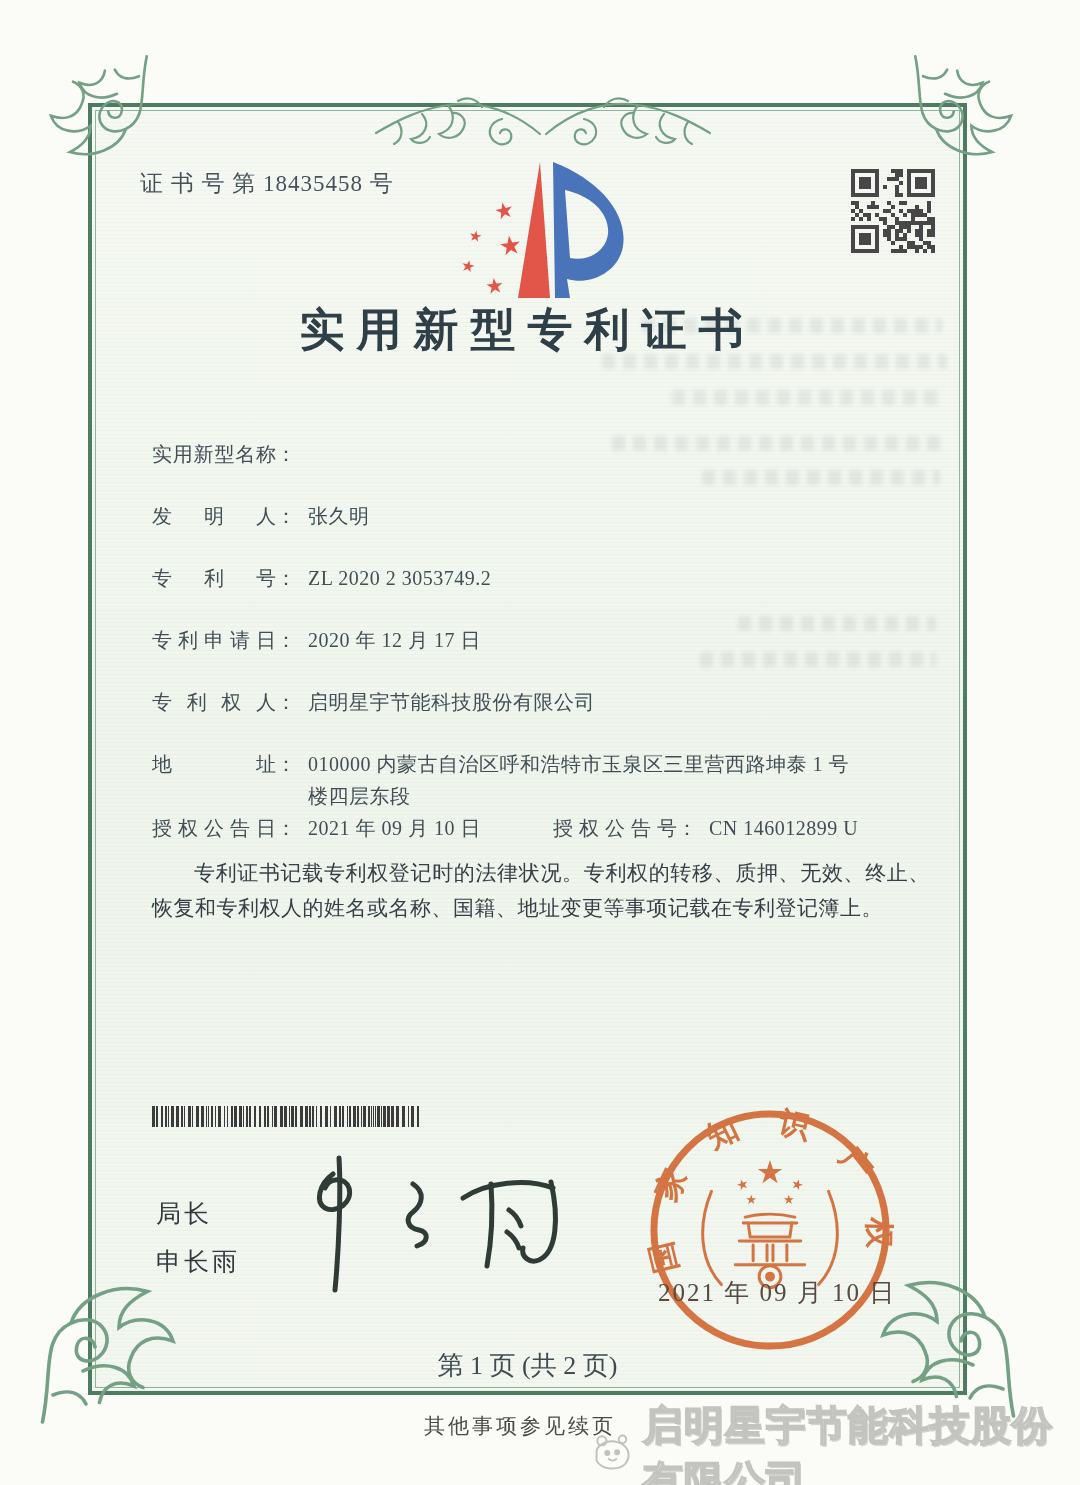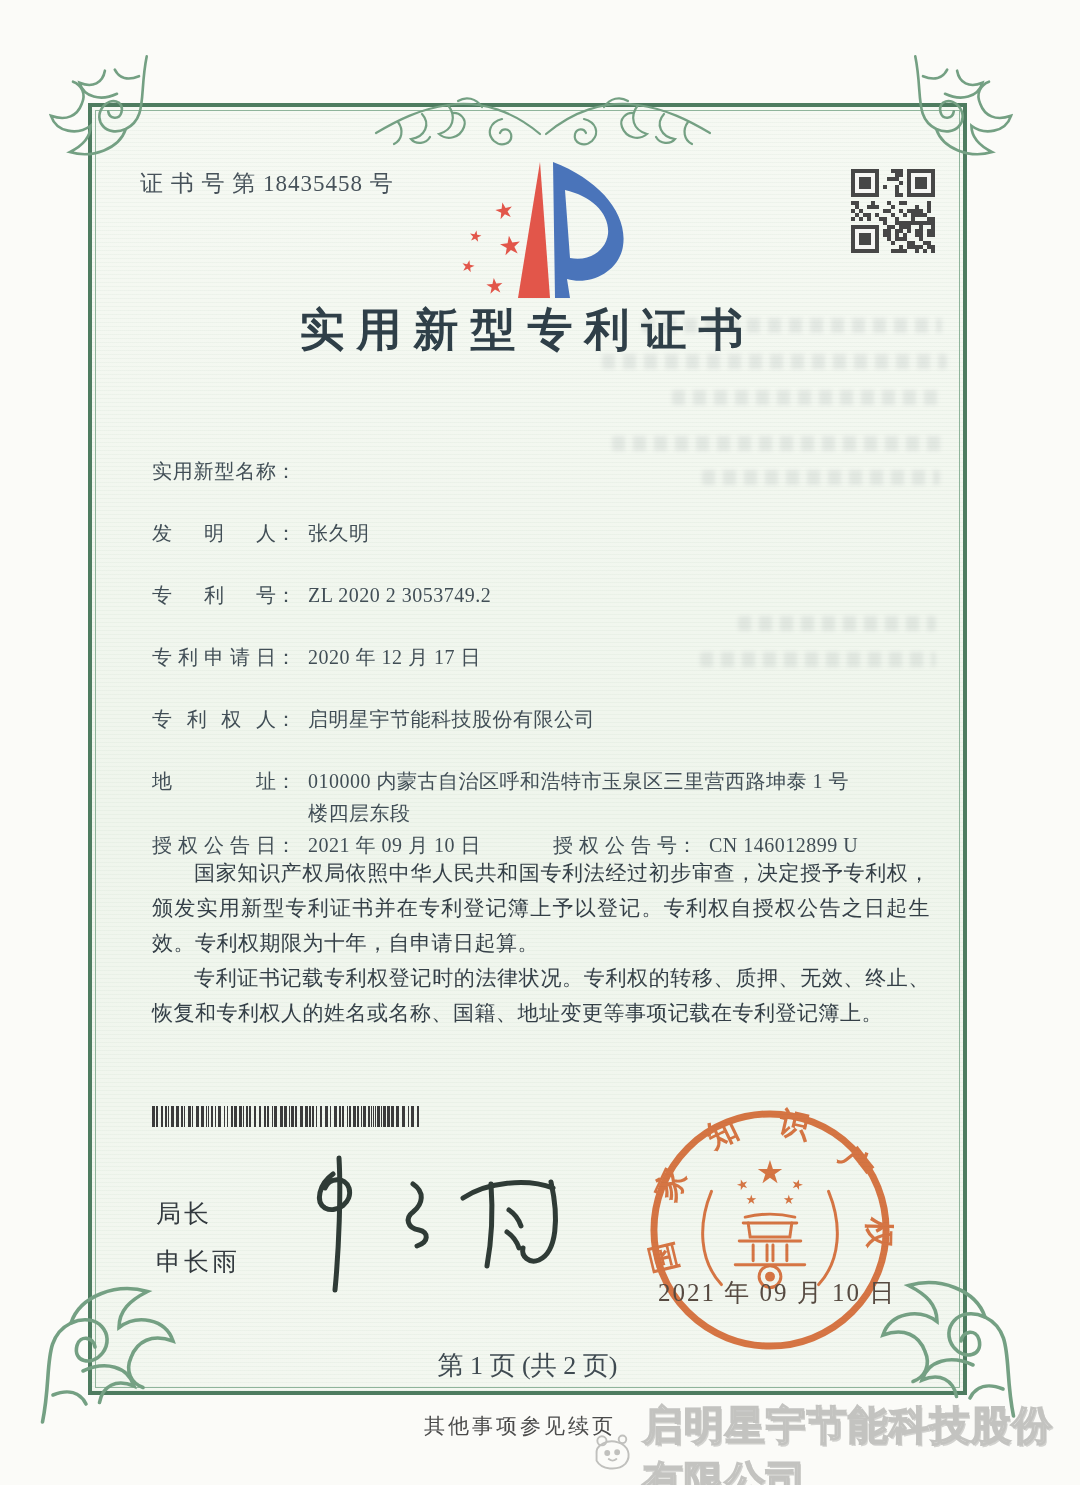--- a/index.html
+++ b/index.html
@@ -26,21 +26,21 @@
   .ghost{position:absolute;filter:blur(2px);opacity:.22;
     background:repeating-linear-gradient(90deg, rgba(110,122,128,.55) 0 13px, rgba(0,0,0,0) 13px 21px);
     height:15px;border-radius:3px;}
   .cert-no{position:absolute;left:140px;top:168px;font-size:23px;color:#47525a;letter-spacing:1px;}
   .logo{position:absolute;left:452px;top:158px;width:186px;height:148px;}
   .qr{position:absolute;left:851px;top:169px;width:84px;height:84px;}
   .title{
     position:absolute;left:88px;top:300px;width:879px;text-align:center;
     font-size:45px;font-weight:bold;letter-spacing:12px;color:#2f3f48;
   }
-  .fields{position:absolute;left:152px;top:455px;width:700px;font-size:20px;color:#414e56;}
+  .fields{position:absolute;left:152px;top:438px;width:700px;font-size:20px;color:#414e56;}
   .frow{display:flex;line-height:32px;margin-bottom:30px;}
   .frow .lbl{flex:none;display:inline-block;width:124px;text-align:justify;text-align-last:justify;}
   .frow .colon{flex:none;}
   .frow .val{flex:1;margin-left:12px;letter-spacing:0.5px;}
   .frow.addr{margin-bottom:0;}
   .frow.grant .val{flex:none;}
   .frow.grant .pair2{margin-left:72px;display:flex;}
   .frow.grant .pair2 .lbl{width:124px;}
   .paras{position:absolute;left:152px;top:856px;width:778px;font-size:21px;
     line-height:35px;text-align:justify;color:#343f47;}
@@ -293,21 +293,20 @@
     <span class="val">2021 年 09 月 10 日</span>
     <span class="pair2">
       <span class="lbl">授权公告号</span>
         <span class="colon">：</span>
       <span class="val">CN 146012899 U</span>
     </span>
   </div>
 </div>
 
 <div class="paras">
-  <p>国家知识产权局依照中华人民共和国专利法经过初步审查，决定授予专利权，颁发实用新型专利证书并在专利登记簿上予以登记。专利权自授权公告之日起生效。专利权期限为十年，自申请日起算。</p>
   <p>专利证书记载专利权登记时的法律状况。专利权的转移、质押、无效、终止、恢复和专利权人的姓名或名称、国籍、地址变更等事项记载在专利登记簿上。</p>
 </div>
 
 <div class="barcode" id="barcode"><span style="width:3px;margin-right:1px"></span><span style="width:2px;margin-right:3px"></span><span style="width:2px;margin-right:2px"></span><span style="width:2px;margin-right:1px"></span><span style="width:1px;margin-right:2px"></span><span style="width:3px;margin-right:2px"></span><span style="width:3px;margin-right:2px"></span><span style="width:2px;margin-right:1px"></span><span style="width:1px;margin-right:3px"></span><span style="width:3px;margin-right:1px"></span><span style="width:1px;margin-right:3px"></span><span style="width:3px;margin-right:2px"></span><span style="width:3px;margin-right:2px"></span><span style="width:1px;margin-right:1px"></span><span style="width:1px;margin-right:2px"></span><span style="width:2px;margin-right:2px"></span><span style="width:1px;margin-right:2px"></span><span style="width:3px;margin-right:3px"></span><span style="width:1px;margin-right:2px"></span><span style="width:1px;margin-right:3px"></span><span style="width:2px;margin-right:1px"></span><span style="width:3px;margin-right:2px"></span><span style="width:3px;margin-right:1px"></span><span style="width:1px;margin-right:2px"></span><span style="width:2px;margin-right:1px"></span><span style="width:2px;margin-right:3px"></span><span style="width:2px;margin-right:3px"></span><span style="width:2px;margin-right:3px"></span><span style="width:2px;margin-right:1px"></span><span style="width:2px;margin-right:3px"></span><span style="width:1px;margin-right:1px"></span><span style="width:3px;margin-right:3px"></span><span style="width:3px;margin-right:1px"></span><span style="width:3px;margin-right:2px"></span><span style="width:1px;margin-right:1px"></span><span style="width:3px;margin-right:1px"></span><span style="width:2px;margin-right:3px"></span><span style="width:3px;margin-right:2px"></span><span style="width:3px;margin-right:1px"></span><span style="width:2px;margin-right:1px"></span><span style="width:2px;margin-right:2px"></span><span style="width:1px;margin-right:3px"></span><span style="width:2px;margin-right:3px"></span><span style="width:3px;margin-right:2px"></span><span style="width:1px;margin-right:3px"></span><span style="width:3px;margin-right:2px"></span><span style="width:2px;margin-right:1px"></span><span style="width:2px;margin-right:3px"></span><span style="width:1px;margin-right:1px"></span><span style="width:2px;margin-right:2px"></span><span style="width:3px;margin-right:1px"></span><span style="width:2px;margin-right:2px"></span><span style="width:1px;margin-right:1px"></span><span style="width:3px;margin-right:2px"></span><span style="width:2px;margin-right:1px"></span><span style="width:1px;margin-right:1px"></span><span style="width:1px;margin-right:1px"></span><span style="width:1px;margin-right:1px"></span><span style="width:3px;margin-right:1px"></span><span style="width:1px;margin-right:1px"></span><span style="width:3px;margin-right:1px"></span><span style="width:3px;margin-right:1px"></span><span style="width:3px;margin-right:2px"></span><span style="width:3px;margin-right:3px"></span><span style="width:3px;margin-right:3px"></span><span style="width:1px;margin-right:2px"></span><span style="width:3px;margin-right:3px"></span><span style="width:2px;margin-right:1px"></span></div>
 
 <div class="officer">
   <div>局长</div>
   <div>申长雨</div>
 </div>
 

